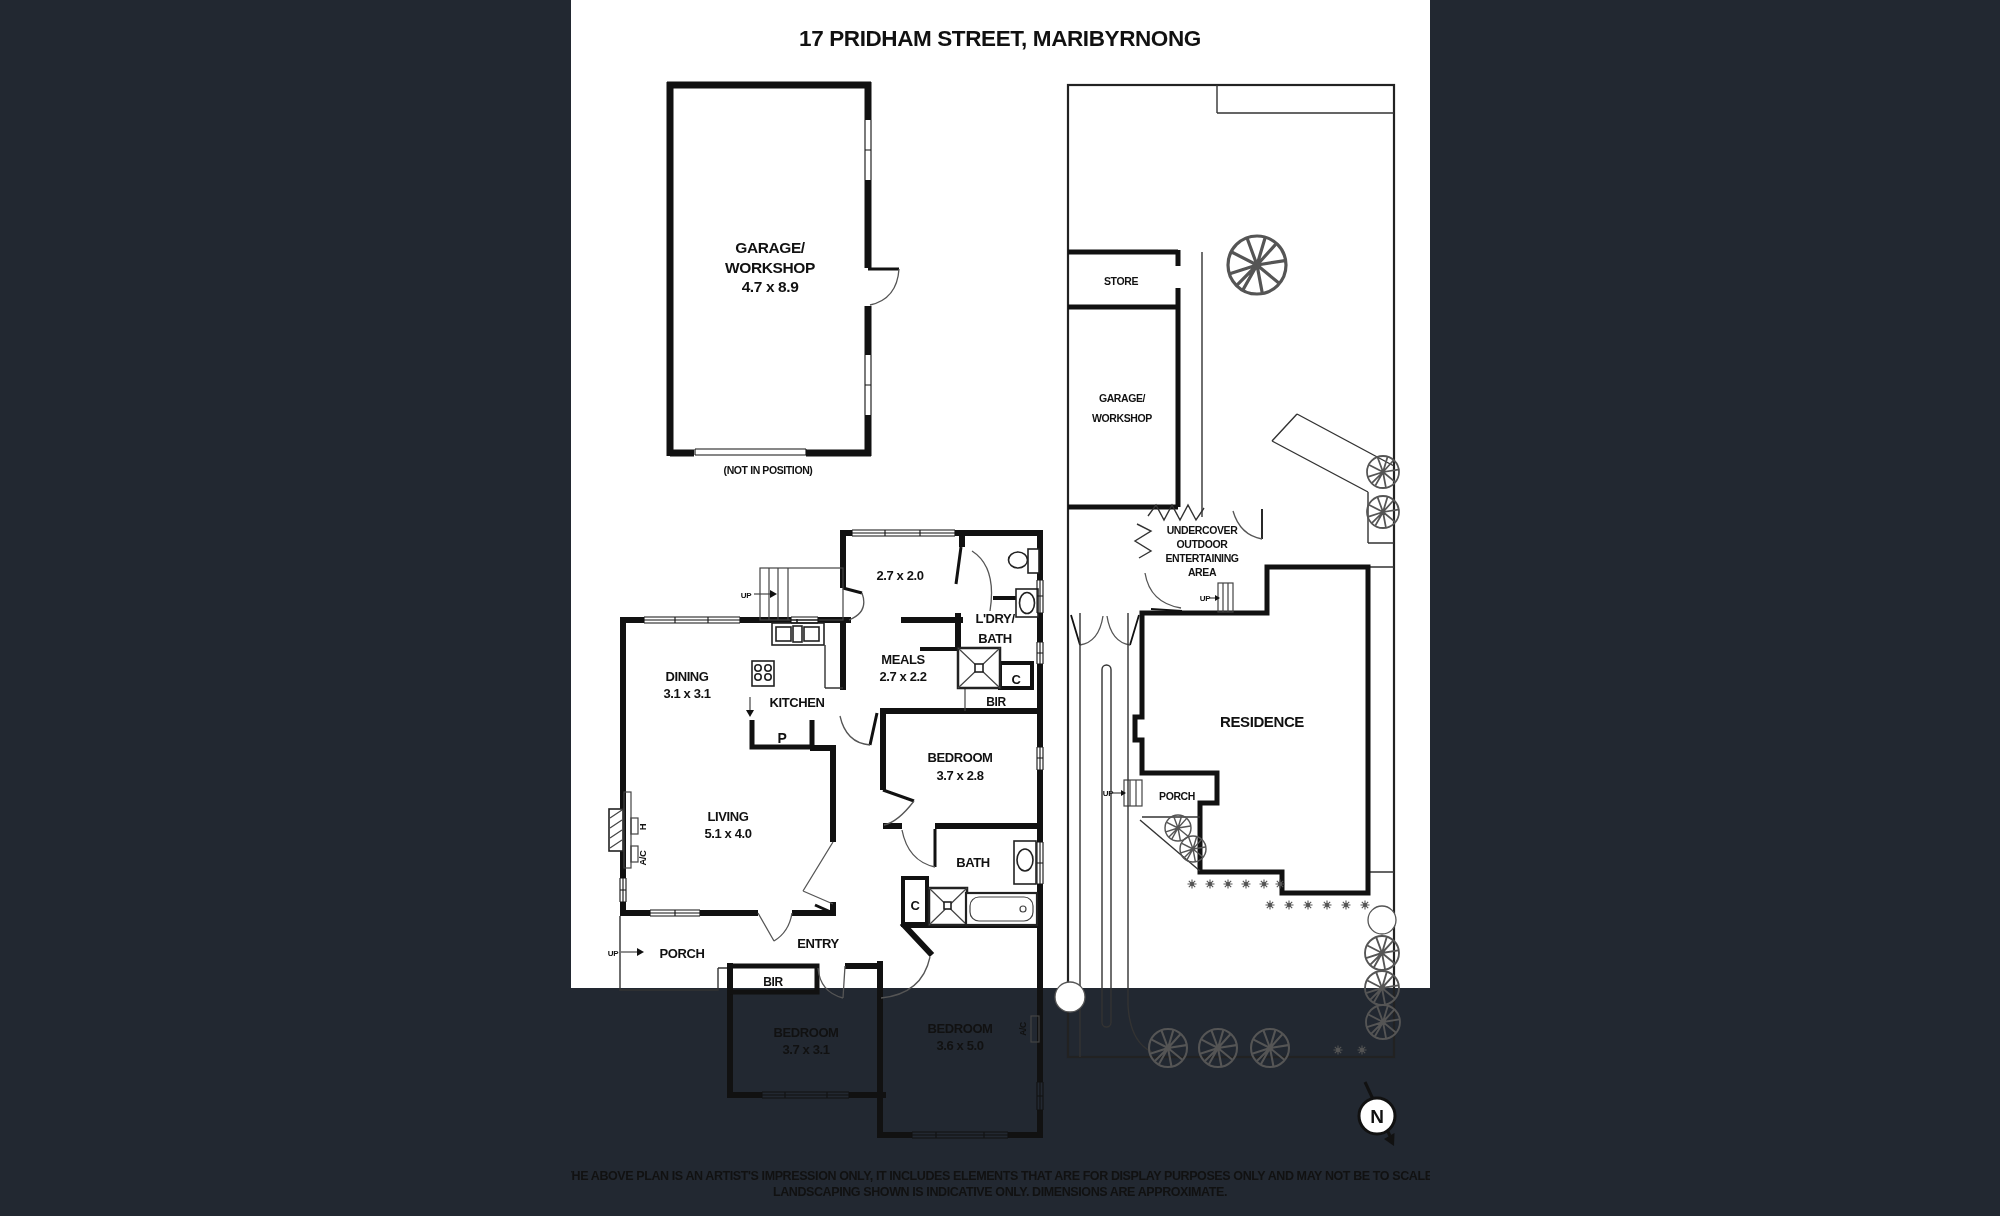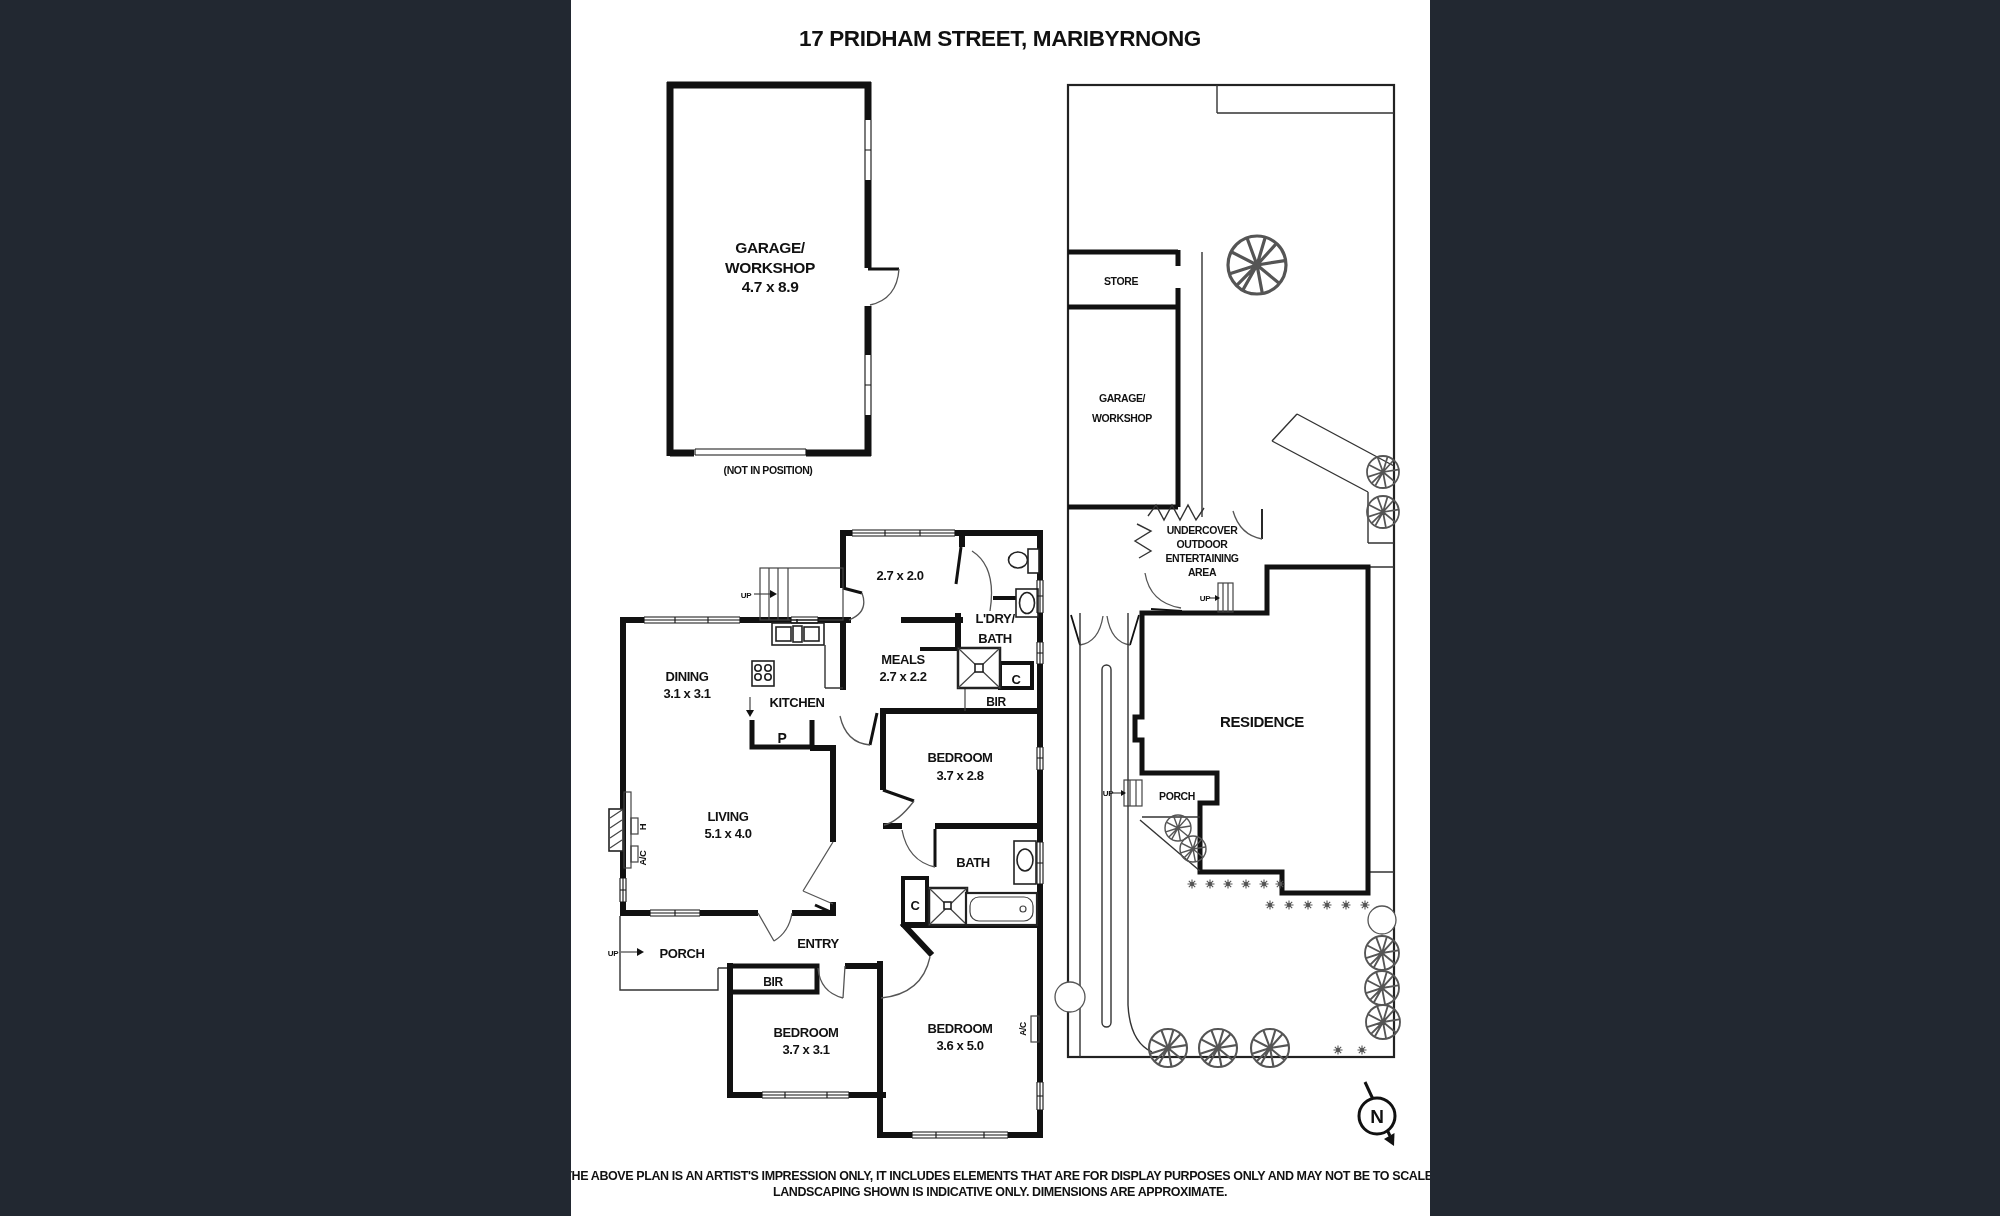--- a/index.html
+++ b/index.html
@@ -2,21 +2,21 @@
 <html><head>
 <meta charset="utf-8">
 <style>
   html,body{margin:0;padding:0;}
   body{
     width:2000px;height:1216px;position:relative;overflow:hidden;
     background:#222831;
     font-family:"Liberation Sans",sans-serif;
   }
   .paper{
-    position:absolute;left:571px;top:0;width:859px;height:1216px;
+    position:absolute;left:571px;top:0;width:859px;height:988px;
     background:#ffffff;
   }
   svg text{
     font-family:"Liberation Sans",sans-serif;
     fill:#111;text-anchor:middle;font-weight:bold;letter-spacing:-0.4px;
   }
   .title{font-size:22.5px;}
   .lbl{font-size:13px;}
   .lbl12{font-size:12px;}
   .lbl14{font-size:14px;}

